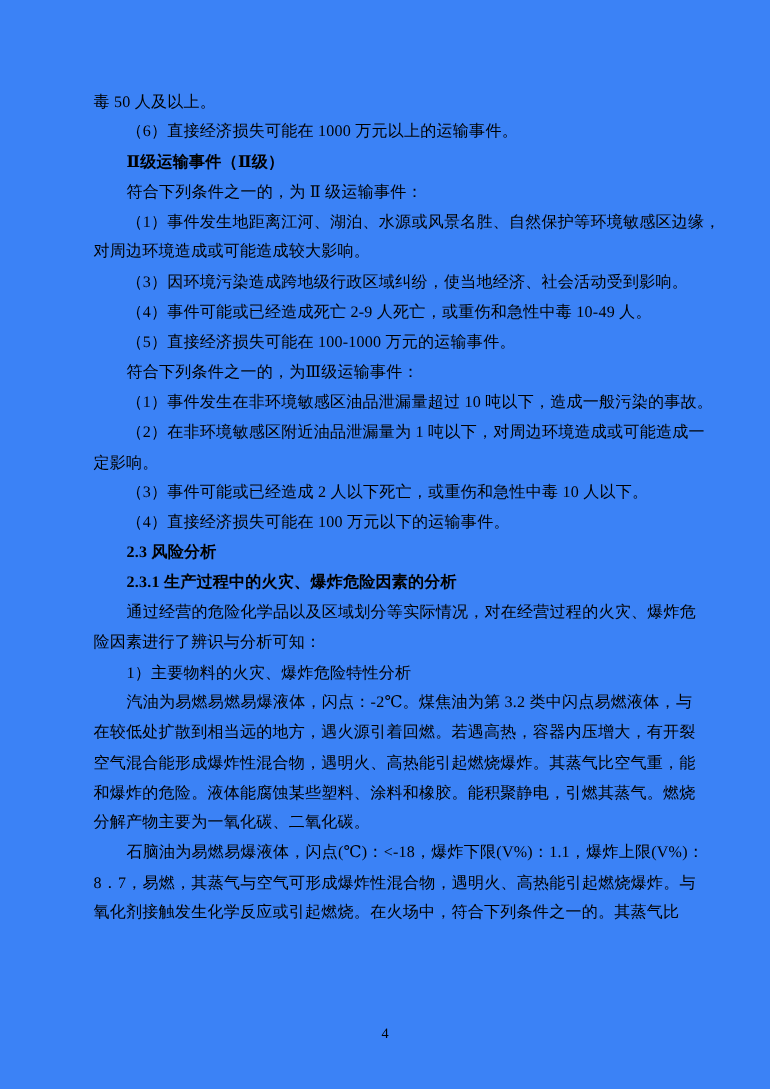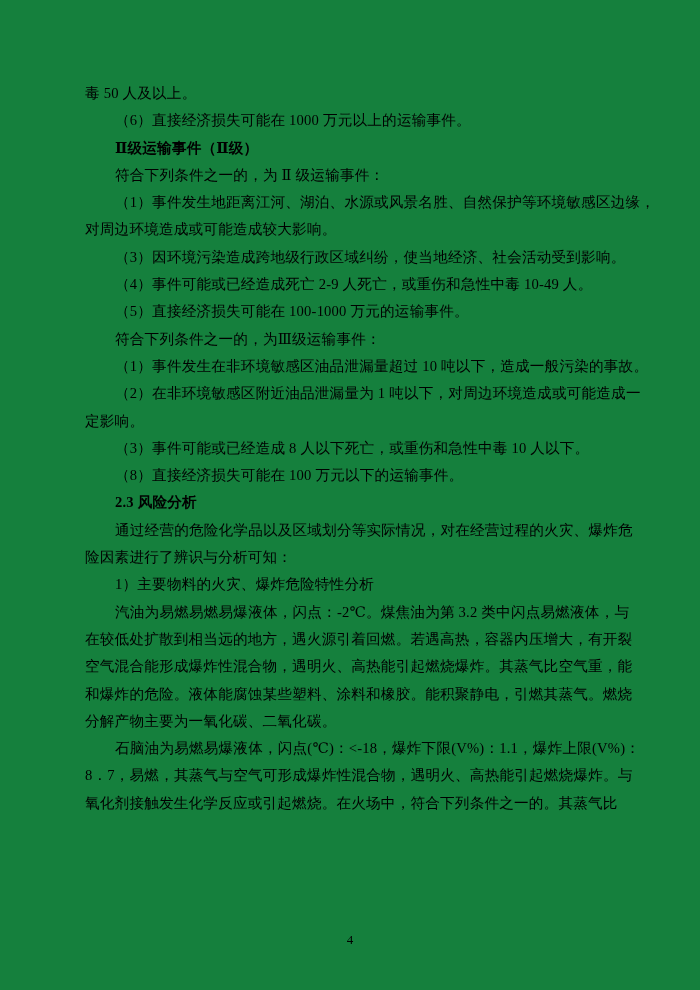--- a/index.html
+++ b/index.html
@@ -6,21 +6,21 @@
   html, body {
     width: 700px;
     height: 990px;
     background: #ffffff;
     font-family: "Liberation Serif", "DejaVu Serif", serif;
   }
   .page {
     position: relative;
     width: 700px;
     height: 990px;
-    background: #15803d;
+    background: #3b82f6;
     overflow: hidden;
   }
   .doc-body {
     position: absolute;
     top: 80px;
     left: 85px;
     width: 534px;
     color: #000000;
   }
   .line {
@@ -57,23 +57,24 @@
       <div class="line indent">符合下列条件之一的，为 Ⅱ 级运输事件：</div>
       <div class="line indent">（1）事件发生地距离江河、湖泊、水源或风景名胜、自然保护等环境敏感区边缘，</div>
       <div class="line">对周边环境造成或可能造成较大影响。</div>
       <div class="line indent">（3）因环境污染造成跨地级行政区域纠纷，使当地经济、社会活动受到影响。</div>
       <div class="line indent">（4）事件可能或已经造成死亡 2-9 人死亡，或重伤和急性中毒 10-49 人。</div>
       <div class="line indent">（5）直接经济损失可能在 100-1000 万元的运输事件。</div>
       <div class="line indent">符合下列条件之一的，为Ⅲ级运输事件：</div>
       <div class="line indent">（1）事件发生在非环境敏感区油品泄漏量超过 10 吨以下，造成一般污染的事故。</div>
       <div class="line indent">（2）在非环境敏感区附近油品泄漏量为 1 吨以下，对周边环境造成或可能造成一</div>
       <div class="line">定影响。</div>
-      <div class="line indent">（3）事件可能或已经造成 8 人以下死亡，或重伤和急性中毒 10 人以下。</div>
-      <div class="line indent">（8）直接经济损失可能在 100 万元以下的运输事件。</div>
+      <div class="line indent">（3）事件可能或已经造成 2 人以下死亡，或重伤和急性中毒 10 人以下。</div>
+      <div class="line indent">（4）直接经济损失可能在 100 万元以下的运输事件。</div>
       <div class="line bold indent">2.3  风险分析</div>
+      <div class="line bold indent">2.3.1 生产过程中的火灾、爆炸危险因素的分析</div>
       <div class="line indent">通过经营的危险化学品以及区域划分等实际情况，对在经营过程的火灾、爆炸危</div>
       <div class="line">险因素进行了辨识与分析可知：</div>
       <div class="line indent">1）主要物料的火灾、爆炸危险特性分析</div>
       <div class="line indent">汽油为易燃易燃易爆液体，闪点：-2℃。煤焦油为第 3.2 类中闪点易燃液体，与</div>
       <div class="line">在较低处扩散到相当远的地方，遇火源引着回燃。若遇高热，容器内压增大，有开裂</div>
       <div class="line">空气混合能形成爆炸性混合物，遇明火、高热能引起燃烧爆炸。其蒸气比空气重，能</div>
       <div class="line">和爆炸的危险。液体能腐蚀某些塑料、涂料和橡胶。能积聚静电，引燃其蒸气。燃烧</div>
       <div class="line">分解产物主要为一氧化碳、二氧化碳。</div>
       <div class="line indent">石脑油为易燃易爆液体，闪点(℃)：&lt;-18，爆炸下限(V%)：1.1，爆炸上限(V%)：</div>
       <div class="line">8．7，易燃，其蒸气与空气可形成爆炸性混合物，遇明火、高热能引起燃烧爆炸。与</div>

